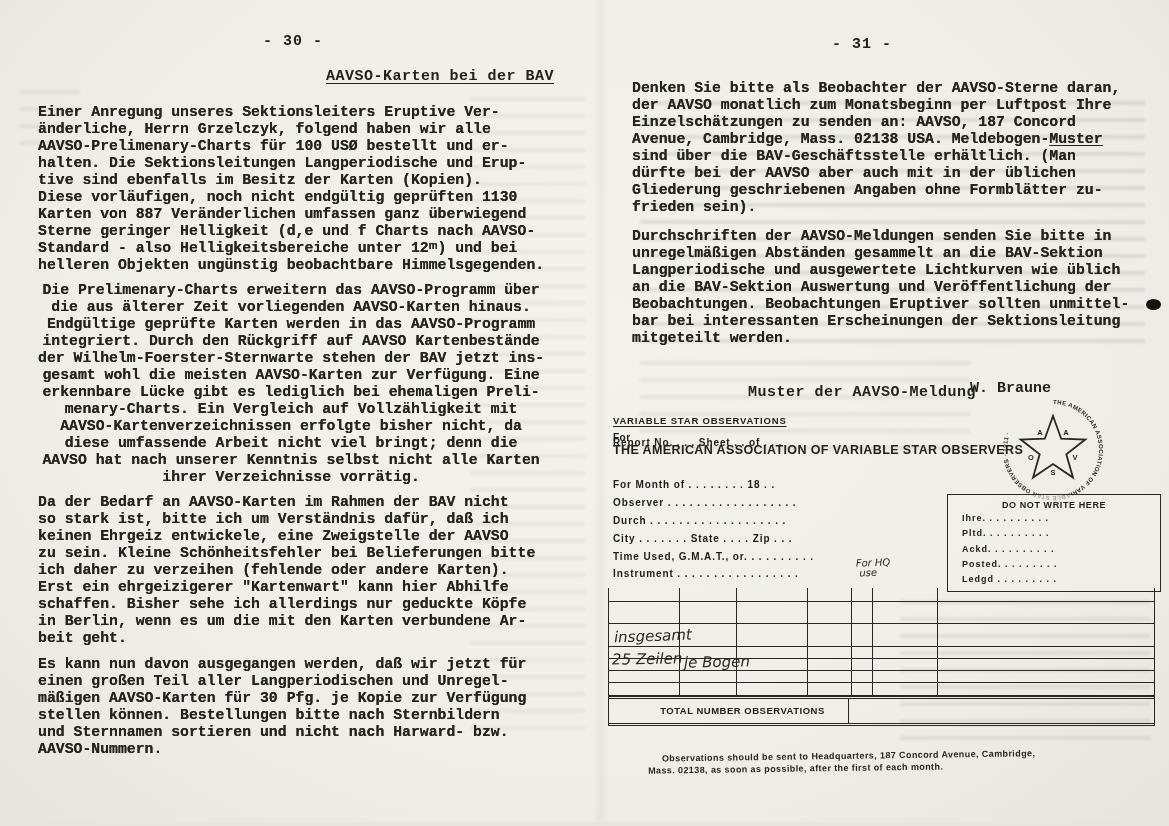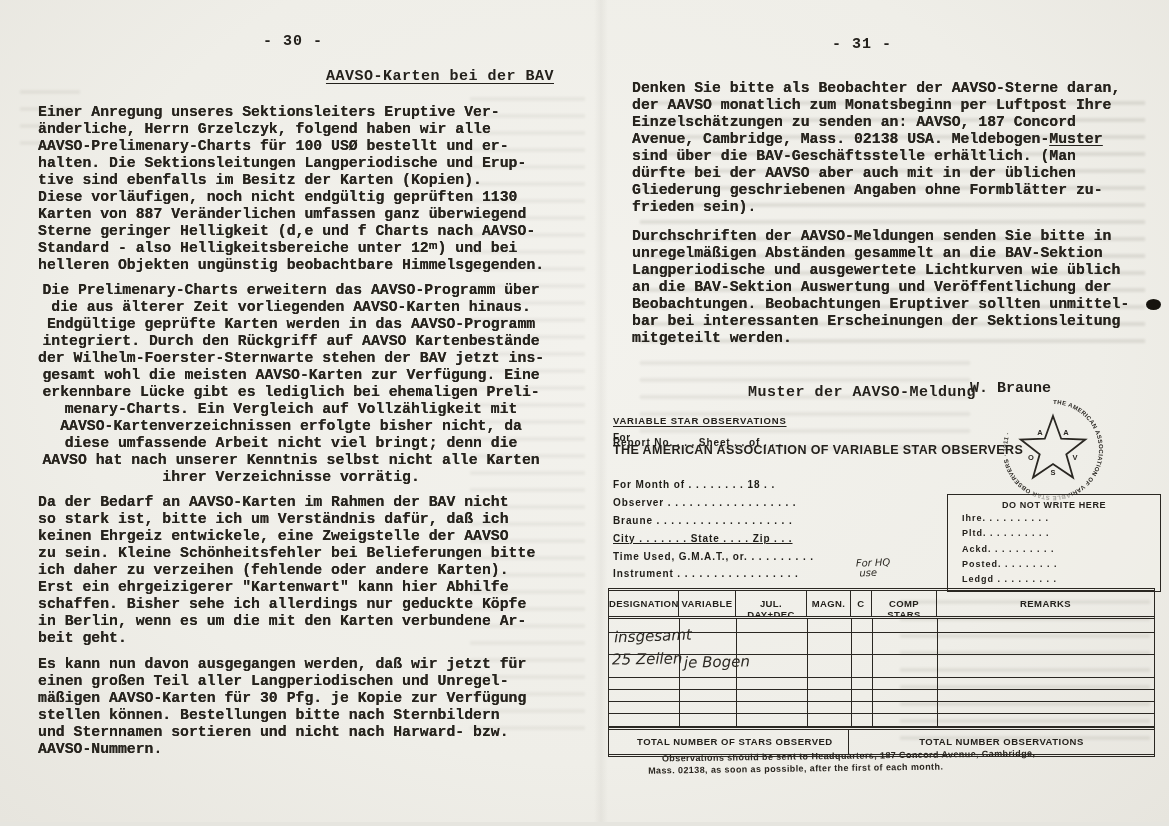--- a/index.html
+++ b/index.html
@@ -134,22 +134,22 @@
     <div class="ftitle" style="left:632px;top:384px;width:460px;">Muster der AAVSO-Meldung</div>
 
     <div>
       <div class="fvtitle" style="left:613px;top:415px;">VARIABLE STAR OBSERVATIONS</div>
       <div class="flabel" style="left:613px;top:431px;letter-spacing:.5px;">For</div>
       <div class="org" style="left:613px;top:443px;">THE AMERICAN ASSOCIATION OF VARIABLE STAR OBSERVERS</div>
 
       <div class="flabel" style="left:613px;top:436px;">Report No. . . . Sheet . . of . . .</div>
       <div class="flabel" style="left:613px;top:478px;">For Month of . . . . . . . . 18 . .</div>
       <div class="flabel" style="left:613px;top:496px;">Observer . . . . . . . . . . . . . . . . . .</div>
-      <div class="flabel" style="left:613px;top:514px;">Braune . . . . . . . . . . . . . . . . . . .</div>
-      <div class="flabel" style="left:613px;top:532px;text-decoration:underline;">City . . . . . . . State . . . . Zip . . .</div>
+      <div class="flabel" style="left:613px;top:514px;">Durch . . . . . . . . . . . . . . . . . . .</div>
+      <div class="flabel" style="left:613px;top:532px;">City . . . . . . . State . . . . Zip . . .</div>
       <div class="flabel" style="left:613px;top:550px;">Time Used, G.M.A.T., or. . . . . . . . . .</div>
       <div class="flabel" style="left:613px;top:567px;">Instrument . . . . . . . . . . . . . . . . .</div>
 
       <div class="hand" style="left:856px;top:558px;font-size:10px;line-height:10px;transform:rotate(-2deg);">For HQ
  use</div>
 
       <svg class="logo" width="120" height="120" viewBox="0 0 120 120">
         <defs>
           <path id="ringPath" d="M60,14 a46,46 0 1,1 -0.1,0" fill="none"></path>
         </defs>
@@ -169,38 +169,28 @@
       <div class="dnw">
         <div class="t">DO NOT WRITE HERE</div>
         <div class="l">Ihre. . . . . . . . . .</div>
         <div class="l">Pltd. . . . . . . . . .</div>
         <div class="l">Ackd. . . . . . . . . .</div>
         <div class="l">Posted. . . . . . . . .</div>
         <div class="l">Ledgd . . . . . . . . .</div>
       </div>
 
       <div class="vtable">
-        <div class="thead">
-          <div>DESIGNATION</div>
-          <div>VARIABLE</div>
-          <div>JUL. DAY+DEC</div>
-          <div>MAGN.</div>
-          <div>C</div>
-          <div>COMP STARS</div>
-          <div>REMARKS</div>
-        </div>
         <div class="trow" style="height:13px;"></div>
         <div class="trow" style="height:21px;"></div>
         <div class="trow" style="height:22px;"></div>
         <div class="trow" style="height:11px;"></div>
         <div class="trow" style="height:11px;"></div>
         <div class="trow" style="height:11px;"></div>
         <div class="trow" style="height:12px;"></div>
         <div class="totals">
-          <div>TOTAL NUMBER OF STARS OBSERVED</div>
           <div>TOTAL NUMBER OBSERVATIONS</div>
         </div>
       </div>
 
       <div class="hand" style="left:614px;top:629px;transform:rotate(-2deg);">insgesamt</div>
       <div class="hand" style="left:612px;top:652px;transform:rotate(-1deg);">25 Zeilen</div>
       <div class="hand" style="left:684px;top:655px;transform:rotate(-1deg);">je Bogen</div>
 
       <div class="footnote">Observations should be sent to Headquarters, 187 Concord Avenue, Cambridge,
 Mass. 02138, as soon as possible, after the first of each month.</div>

